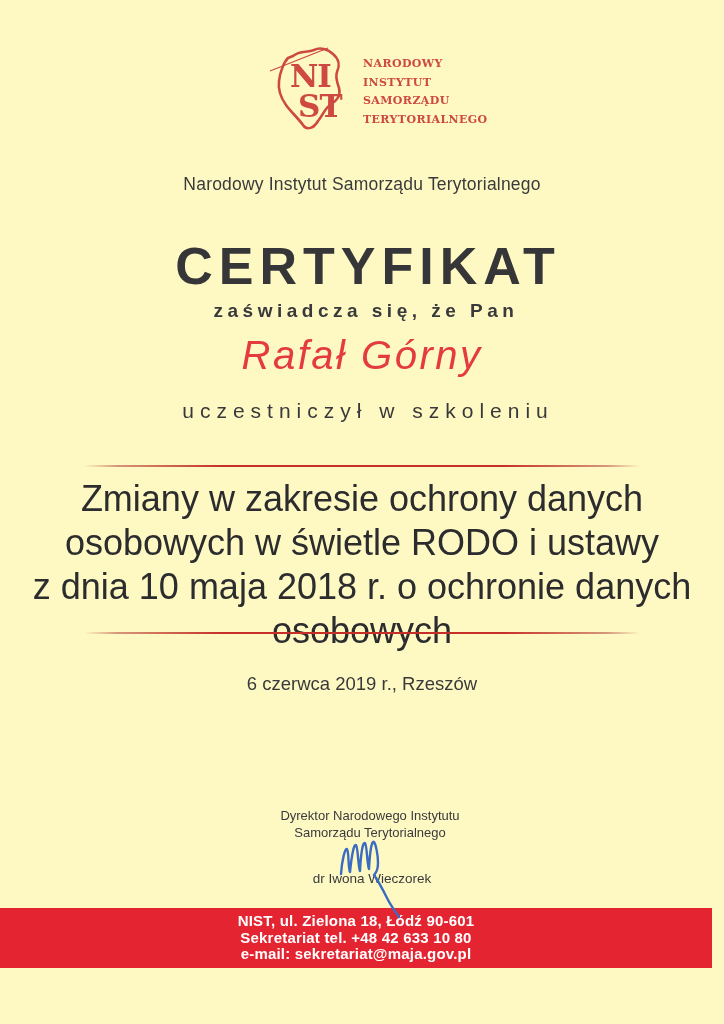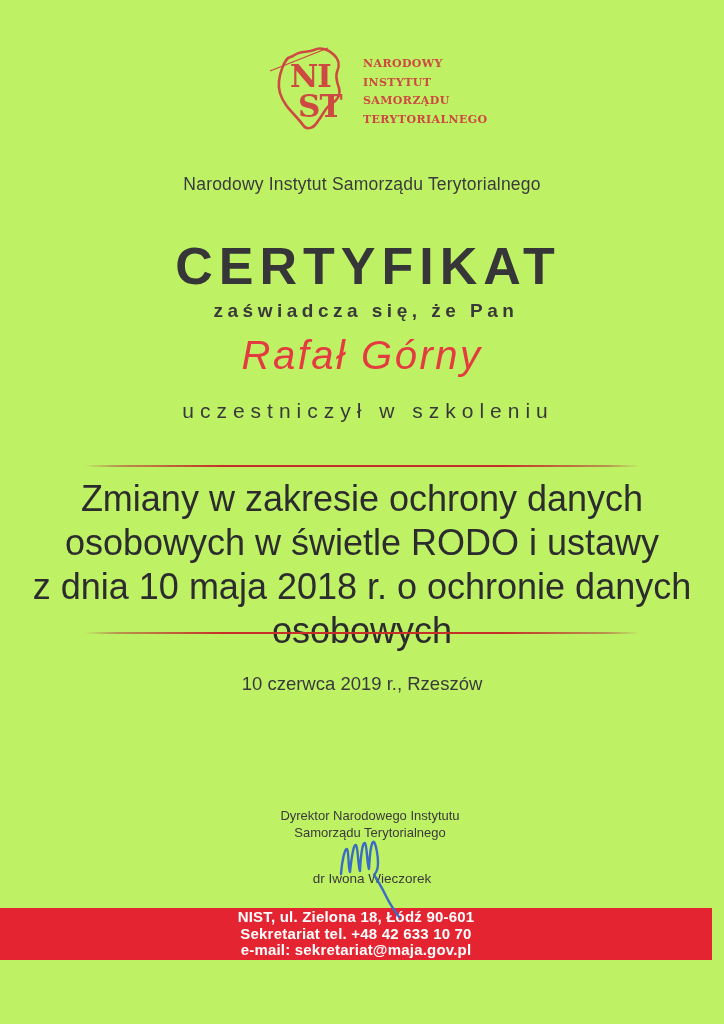--- a/index.html
+++ b/index.html
@@ -1,19 +1,19 @@
 <!DOCTYPE html>
 <html lang="pl"><head>
 <meta charset="utf-8">
 <style>
   html,body{margin:0;padding:0;background:#ffffff;}
   .page{
     position:relative;
     width:724px;height:1024px;
-    background:#bef264;
+    background:#fef9c3;
     font-family:"Liberation Sans",sans-serif;
     overflow:hidden;
     color:#39393b;
   }
   .center{position:absolute;left:0;width:724px;text-align:center;}
   .preline{white-space:pre-line;}
 
   
   .logo-wrap{position:absolute;left:262px;top:40px;display:flex;align-items:flex-start;}
   .logo-mark{width:96px;height:96px;flex:0 0 auto;}
@@ -73,21 +73,21 @@
     color:#2c2c2e;
   }
 
   .date-place{top:673px;font-size:18.5px;color:#39393b;}
 
   .signer-title{top:808px;left:8px;font-size:13px;line-height:16.5px;color:#3a3a3c;}
   .signature-svg{position:absolute;left:320px;top:838px;width:85px;height:82px;overflow:visible;z-index:2;}
   .signer-name{top:871px;left:10px;font-size:13.5px;color:#3a3a3c;}
 
   .footer-band{
-    position:absolute;left:0;right:12px;top:908px;height:52px;
+    position:absolute;left:0;right:12px;top:908px;height:60px;
     background:#e42531;
     display:flex;flex-direction:column;justify-content:center;align-items:center;
     z-index:1;
   }
   .footer-band .line{
     color:#ffffff;font-weight:bold;
     font-size:15px;line-height:16.5px;
     letter-spacing:0.2px;
   }
 </style>
@@ -124,36 +124,36 @@
 
   <div class="red-divider divider-top"></div>
 
   <div class="center training-title preline">Zmiany w zakresie ochrony danych
 osobowych w świetle RODO i ustawy
 z dnia 10 maja 2018 r. o ochronie danych
 osobowych</div>
 
   <div class="red-divider divider-bottom"></div>
 
-  <div class="center date-place">10 czerwca 2019 r., Rzeszów</div>
+  <div class="center date-place">6 czerwca 2019 r., Rzeszów</div>
 
   <div class="center signer-title preline">Dyrektor Narodowego Instytutu
 Samorządu Terytorialnego</div>
 
   <svg class="signature-svg" viewBox="0 0 85 82" xmlns="http://www.w3.org/2000/svg">
     <path d="M21,36
              C22,22 25,10 27,11 C29,13 28,30 30,34
              C32,15 34,6 36,7 C38,9 38,28 40,33
              C41,13 43,4 45,5 C47,7 47,26 49,31
              C50,11 52,2 54,4 C56,7 58,17 58,25
              C58,31 56,35 54,37
              C57,41 62,50 67,60 C71,68 75,73 79,79" fill="none" stroke="#3a6cc3" stroke-width="2.4" stroke-linecap="round" stroke-linejoin="round"></path>
   </svg>
 
   <div class="center signer-name">dr Iwona Wieczorek</div>
 
   <div class="footer-band">
     <div class="line">NIST, ul. Zielona 18, Łódź 90-601</div>
-    <div class="line">Sekretariat tel. +48 42 633 10 70</div>
+    <div class="line">Sekretariat tel. +48 42 633 10 80</div>
     <div class="line">e-mail: sekretariat@maja.gov.pl</div>
   </div>
 
 </div>
 
 </body></html>

